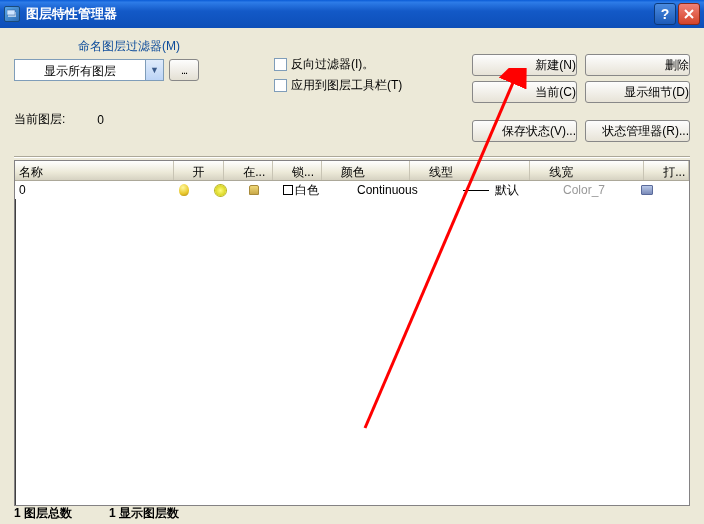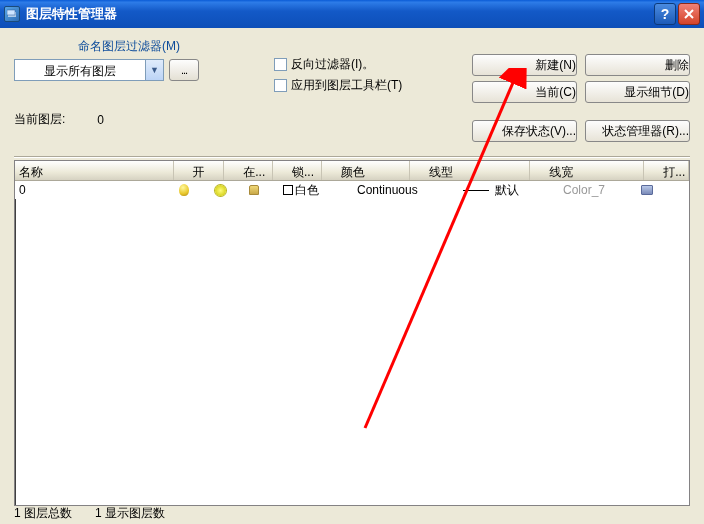--- a/index.html
+++ b/index.html
@@ -203,22 +203,23 @@
     .sun { width:11px;height:11px;background:radial-gradient(circle,#fffc7a,#d8d420 70%);border-radius:50%; box-shadow:0 0 0 1px #b8b420; }
     .lock-icon { width:10px;height:10px;border:1px solid #a88a3a;border-radius:2px 2px 0 0;background:linear-gradient(to bottom,#f0d878,#c8a848);position:relative; }
     .color-sw { width:10px;height:10px;border:1px solid #000;background:#fff;display:inline-block; }
     .lw-line { display:inline-block;width:26px;height:1px;background:#000;vertical-align:middle;margin-right:4px; }
     .printer { width:12px;height:10px;background:linear-gradient(to bottom,#b8c8e8,#7a8ab8);border:1px solid #5a6a9a;border-radius:1px; }
     .footer {
       position: absolute;
       bottom: 2px;
       left: 14px;
       display: flex;
-      gap: 23px;
-      font-size: 12px;
+      gap: 37px;
+      font-size: 12px;
+      font-weight: bold;
     }
     .arrow-anno {
       position: absolute;
       left: 335px; top: 40px;
       width: 220px; height: 380px;
       pointer-events: none;
     }
     .pad-spacer { flex:1; }
     .td.grey { color:#999; }
     .td.green-sun { }

